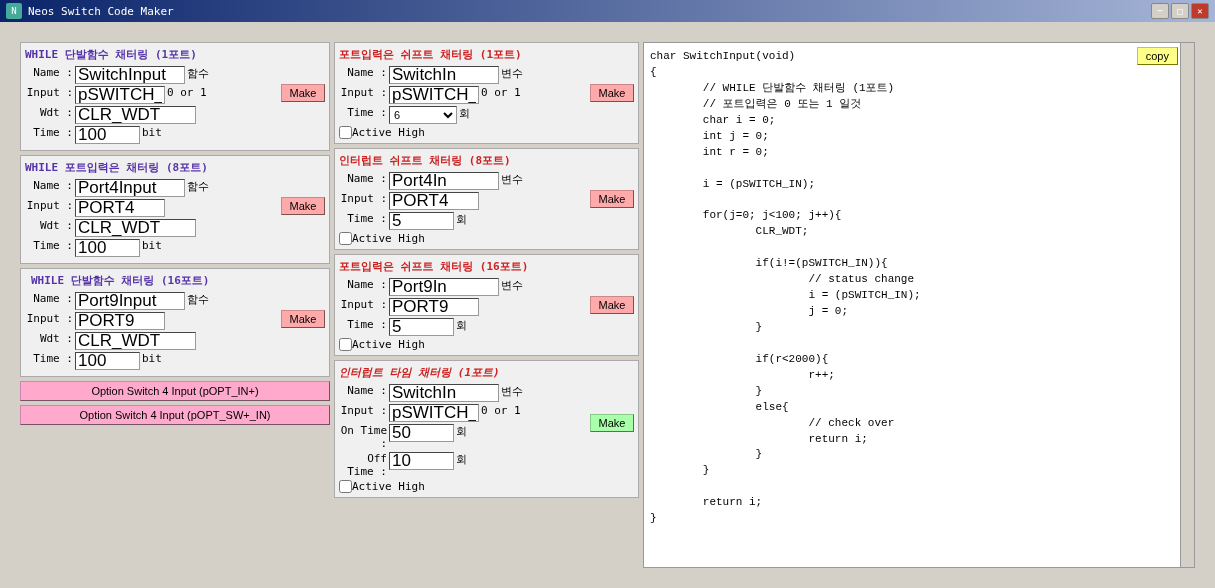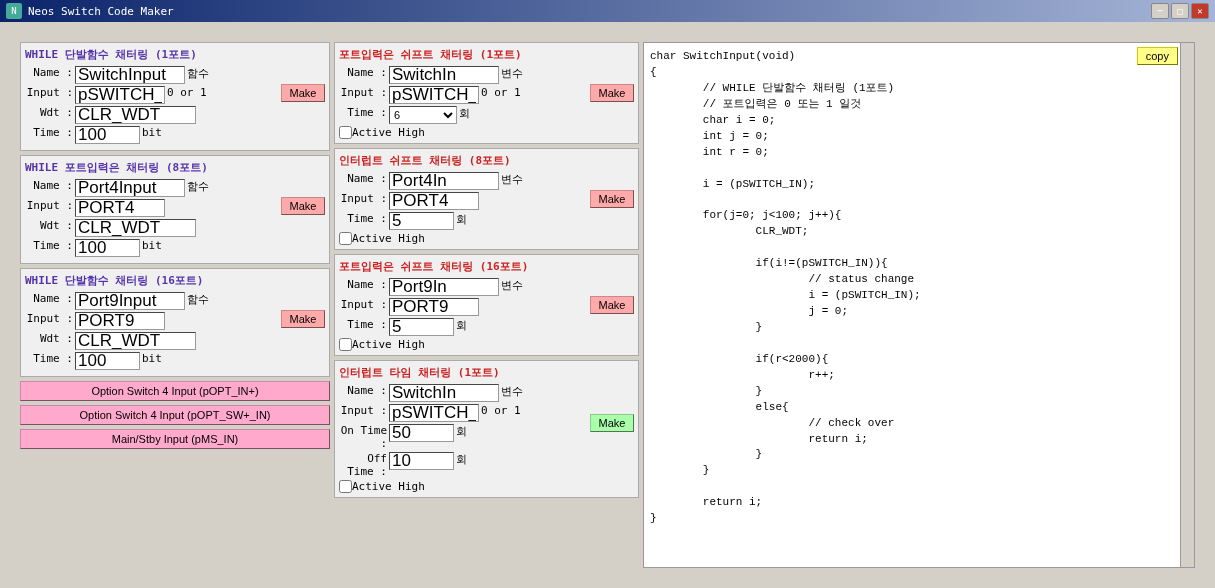--- a/index.html
+++ b/index.html
@@ -82,25 +82,25 @@
       padding: 4px;
     }
     .section-header {
       font-size: 11px;
       font-weight: bold;
       margin-bottom: 4px;
       color: #000;
     }
     .section-header.while1 { color: #5533aa; }
     .section-header.while8 { color: #5533aa; }
-    .section-header.while16 { color: #5533aa; }
+    .section-header.while16 { color: #5533aa; margin-left: 6px; }
     .section-header.int1 { color: #cc2222; }
     .section-header.int8 { color: #cc2222; }
     .section-header.int16 { color: #cc2222; }
-    .section-header.intt { color: #cc2222; }
+    .section-header.intt { color: #cc2222; font-style: italic; }
     .form-row {
       display: flex;
       align-items: flex-start;
       margin-bottom: 2px;
       gap: 0;
     }
     .form-label {
       width: 48px;
       text-align: right;
       font-size: 11px;
@@ -307,21 +307,20 @@
         </div>
         <div class="make-col">
           <button class="btn-make">Make</button>
         </div>
       </div>
     </div>
 
     <div class="option-buttons">
       <button class="btn-option">Option Switch 4 Input (pOPT_IN+)</button>
       <button class="btn-option">Option Switch 4 Input (pOPT_SW+_IN)</button>
-      <button class="btn-option">Main/Stby Input (pMS_IN)</button>
     </div>
 
   </div>
 
   <div class="middle-panel">
 
     <div class="section-box">
       <div class="section-header int1">포트입력은 쉬프트 채터링 (1포트)</div>
       <div class="section-with-btn">
         <div class="section-fields">

